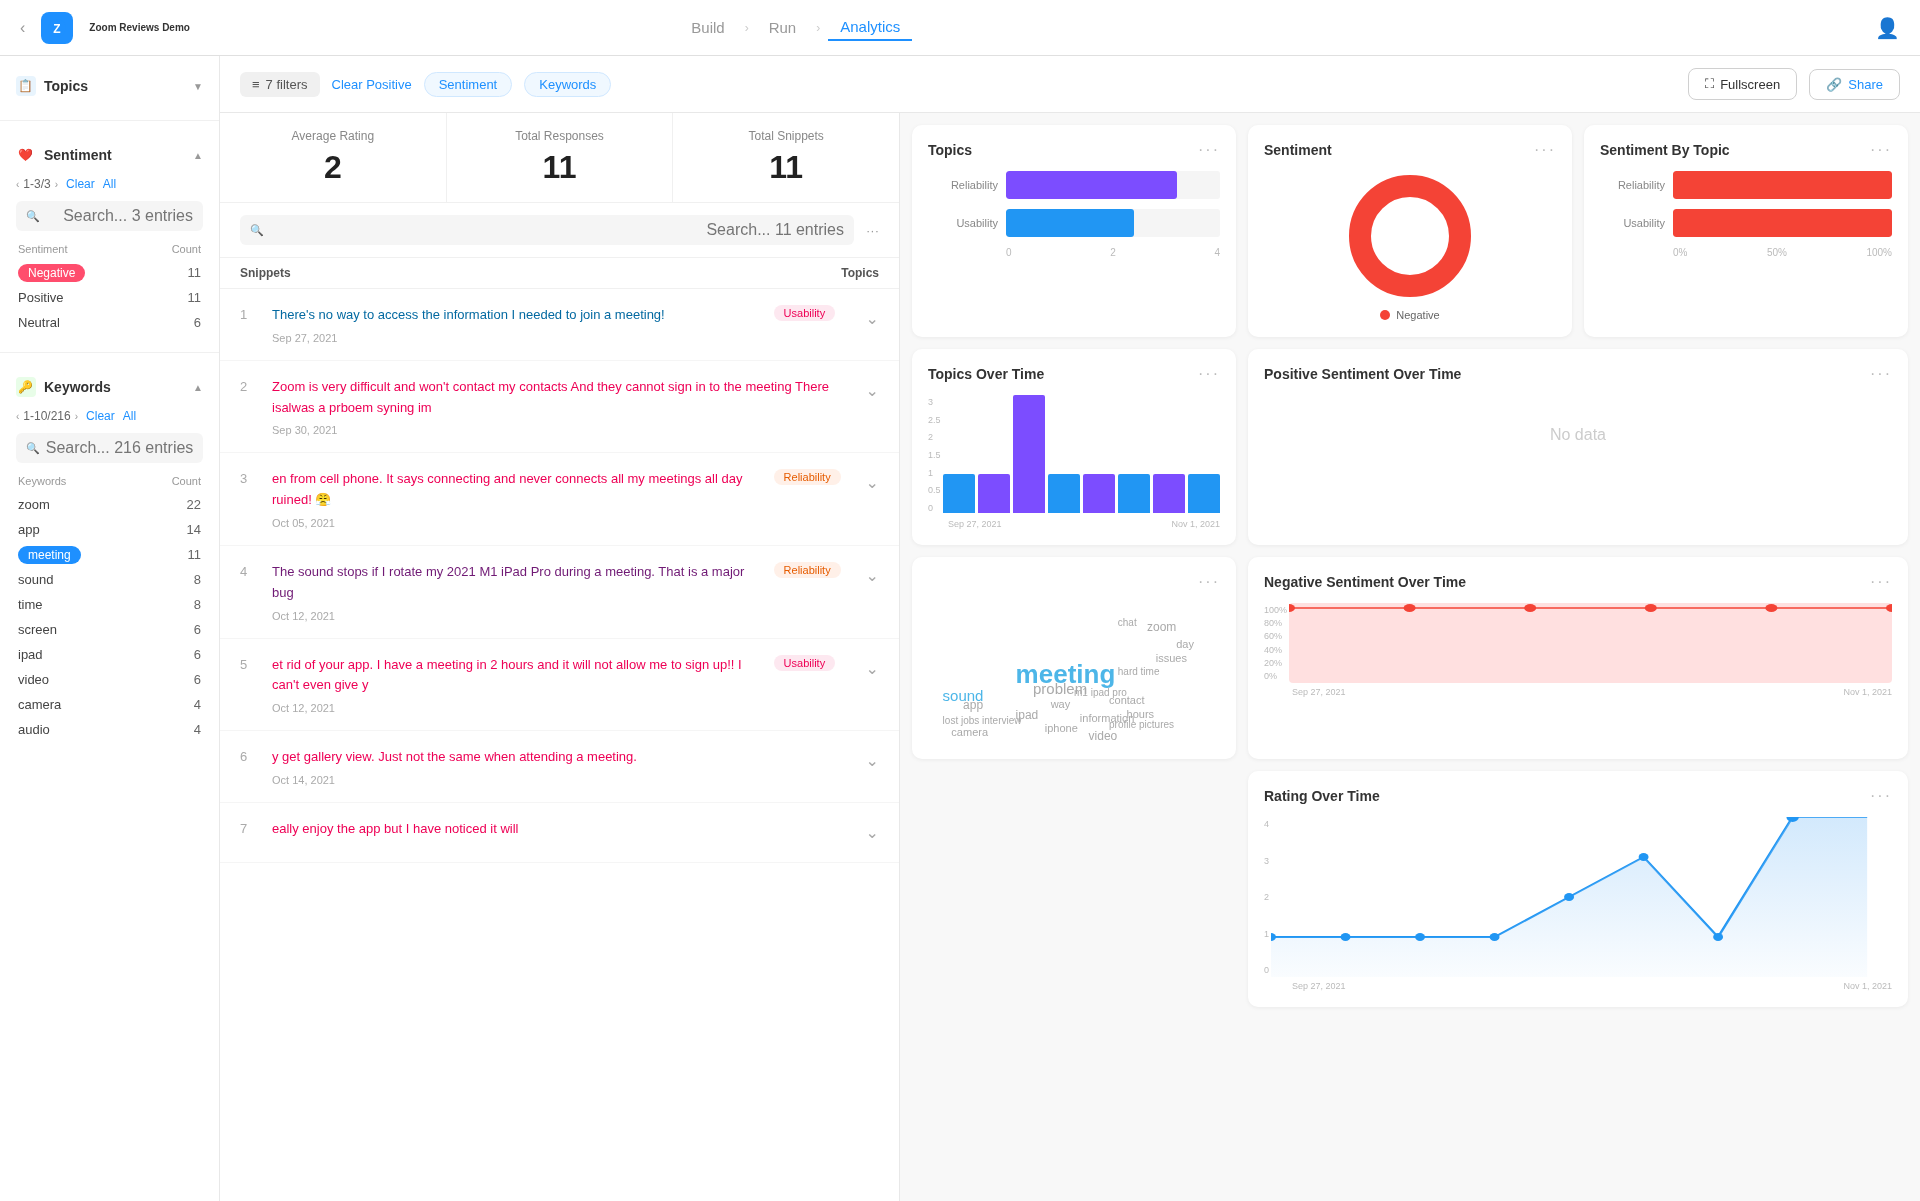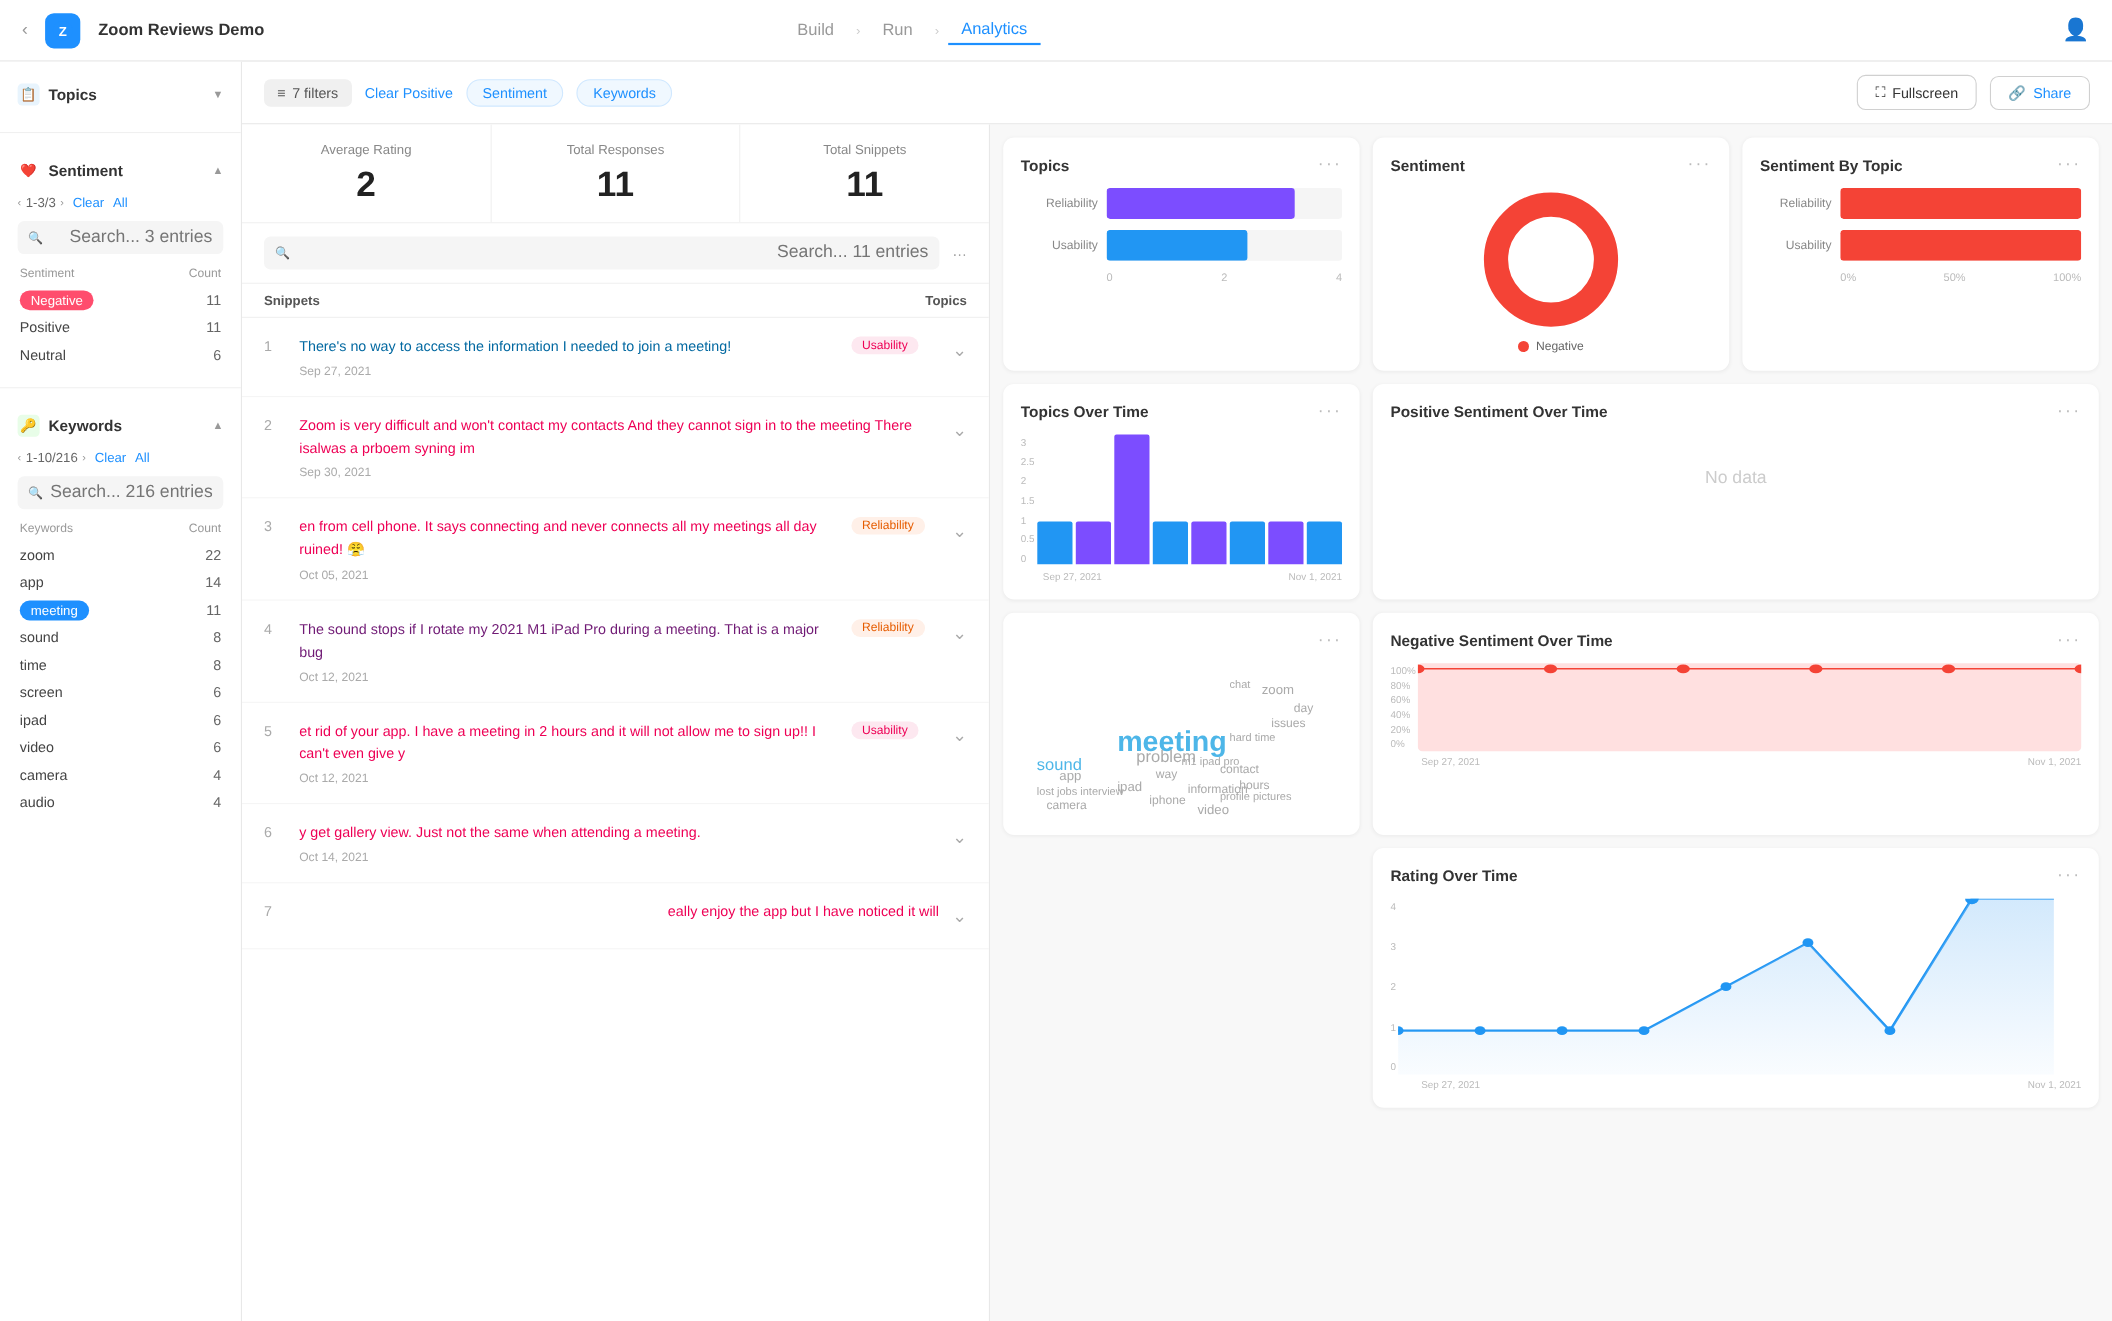--- a/index.html
+++ b/index.html
@@ -2,21 +2,21 @@
 <html><head>
   <meta charset="utf-8">
   <style>
     * { box-sizing: border-box; margin: 0; padding: 0; }
     body { font-family: -apple-system, BlinkMacSystemFont, 'Segoe UI', sans-serif; background: #f5f5f5; color: #333; font-size: 13px; overflow: hidden; height: 1201px; width: 1920px; }
 
     
     .top-nav { display: flex; align-items: center; background: #fff; border-bottom: 1px solid #e0e0e0; padding: 0 20px; height: 56px; gap: 16px; }
     .nav-back { color: #999; cursor: pointer; font-size: 16px; }
     .nav-logo { width: 32px; height: 32px; background: #1e90ff; border-radius: 8px; display: flex; align-items: center; justify-content: center; color: white; font-weight: bold; font-size: 14px; }
-    .nav-title { font-size: 15px; font-weight: 600; color: #333; }
+    .nav-title { font-size: 10px; font-weight: 600; color: #333; }
     .nav-links { display: flex; align-items: center; gap: 8px; margin-left: auto; margin-right: auto; justify-content: space-between; }
     .nav-link { color: #999; font-size: 15px; padding: 4px 12px; cursor: pointer; }
     .nav-link.active { color: #1e90ff; border-bottom: 2px solid #1e90ff; font-weight: 500; }
     .nav-separator { color: #ccc; font-size: 12px; }
     .nav-user { margin-left: auto; color: #999; font-size: 20px; cursor: pointer; }
 
     
     .main-layout { display: flex; height: calc(1201px - 56px); }
 
     
@@ -393,21 +393,21 @@
               <span class="snippet-num">6</span>
               <div class="snippet-body">
                 <div class="snippet-text highlight" style="color: rgb(238, 0, 85);">y get gallery view.  Just not the same when attending a meeting.</div>
                 <div class="snippet-date">Oct 14, 2021</div>
               </div>
               <span class="snippet-expand">⌄</span>
             </div>
             <div class="snippet-item">
               <span class="snippet-num">7</span>
               <div class="snippet-body">
-                <div class="snippet-text highlight" style="color: rgb(238, 0, 85); text-align: right;">eally enjoy the app  but I have noticed it will</div>
+                <div class="snippet-text highlight" style="color: rgb(238, 0, 85);">eally enjoy the app  but I have noticed it will</div>
               </div>
               <span class="snippet-expand">⌄</span>
             </div>
           </div>
       </div>
 
       <div class="analytics-panel">
 
         <div class="card card-topics">
           <div class="card-header">

